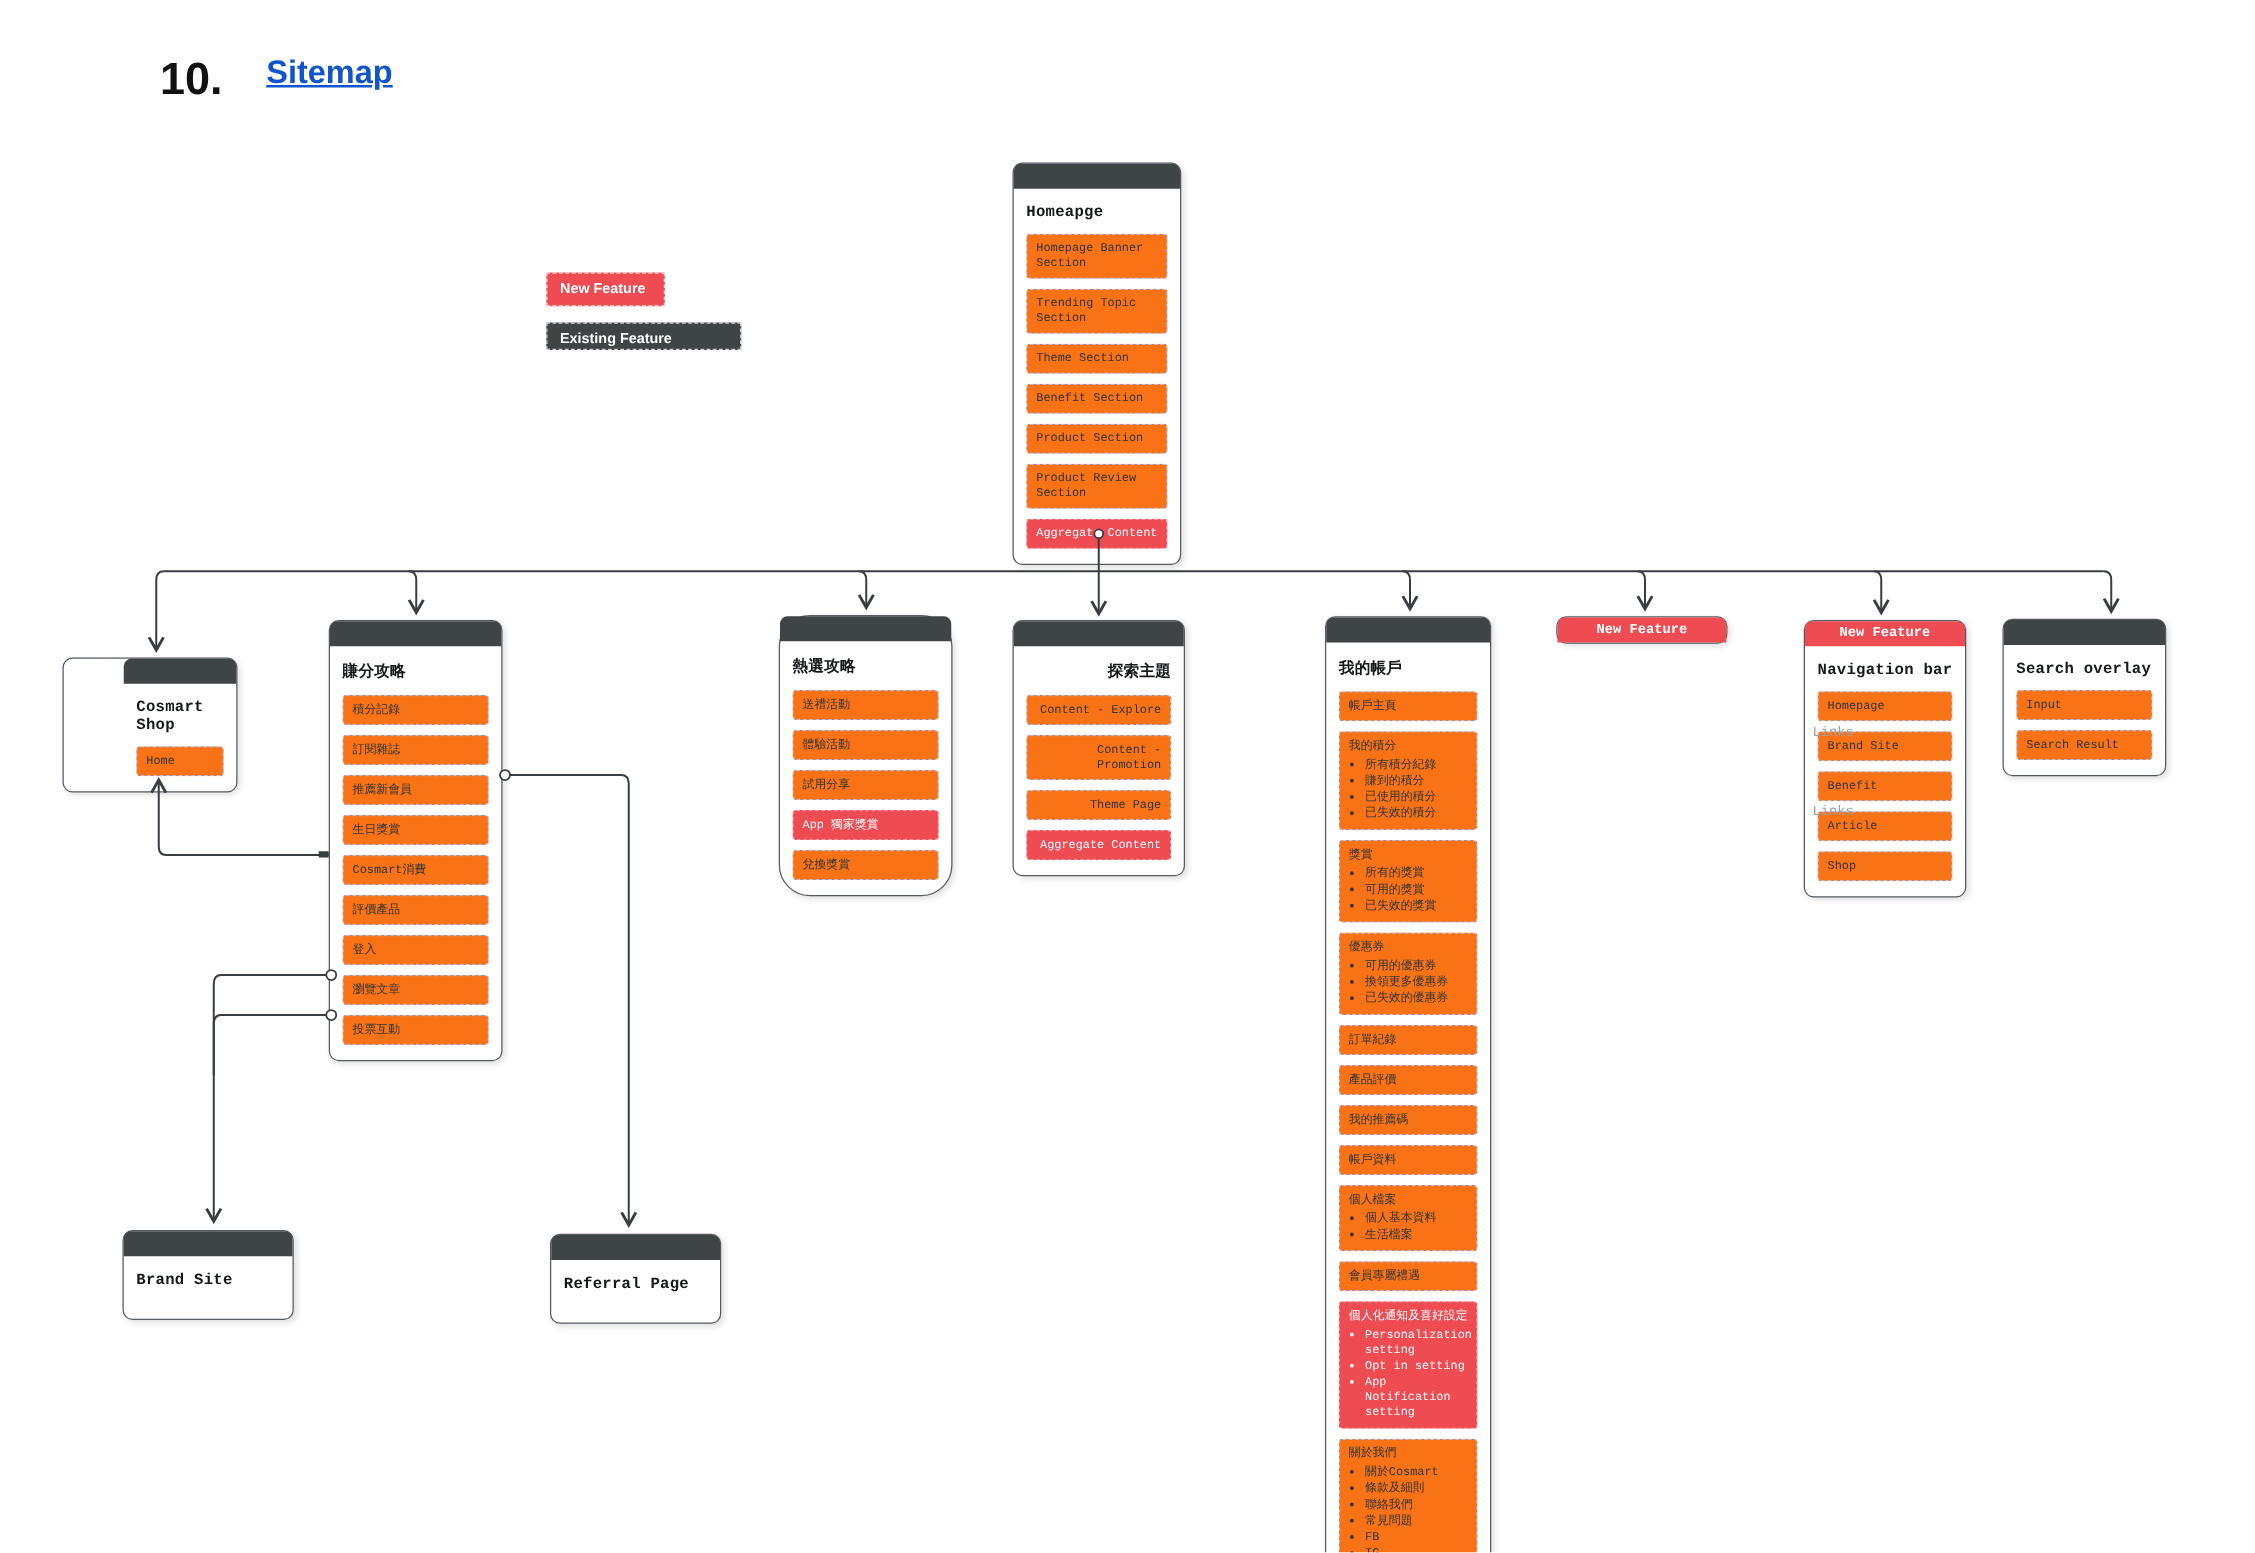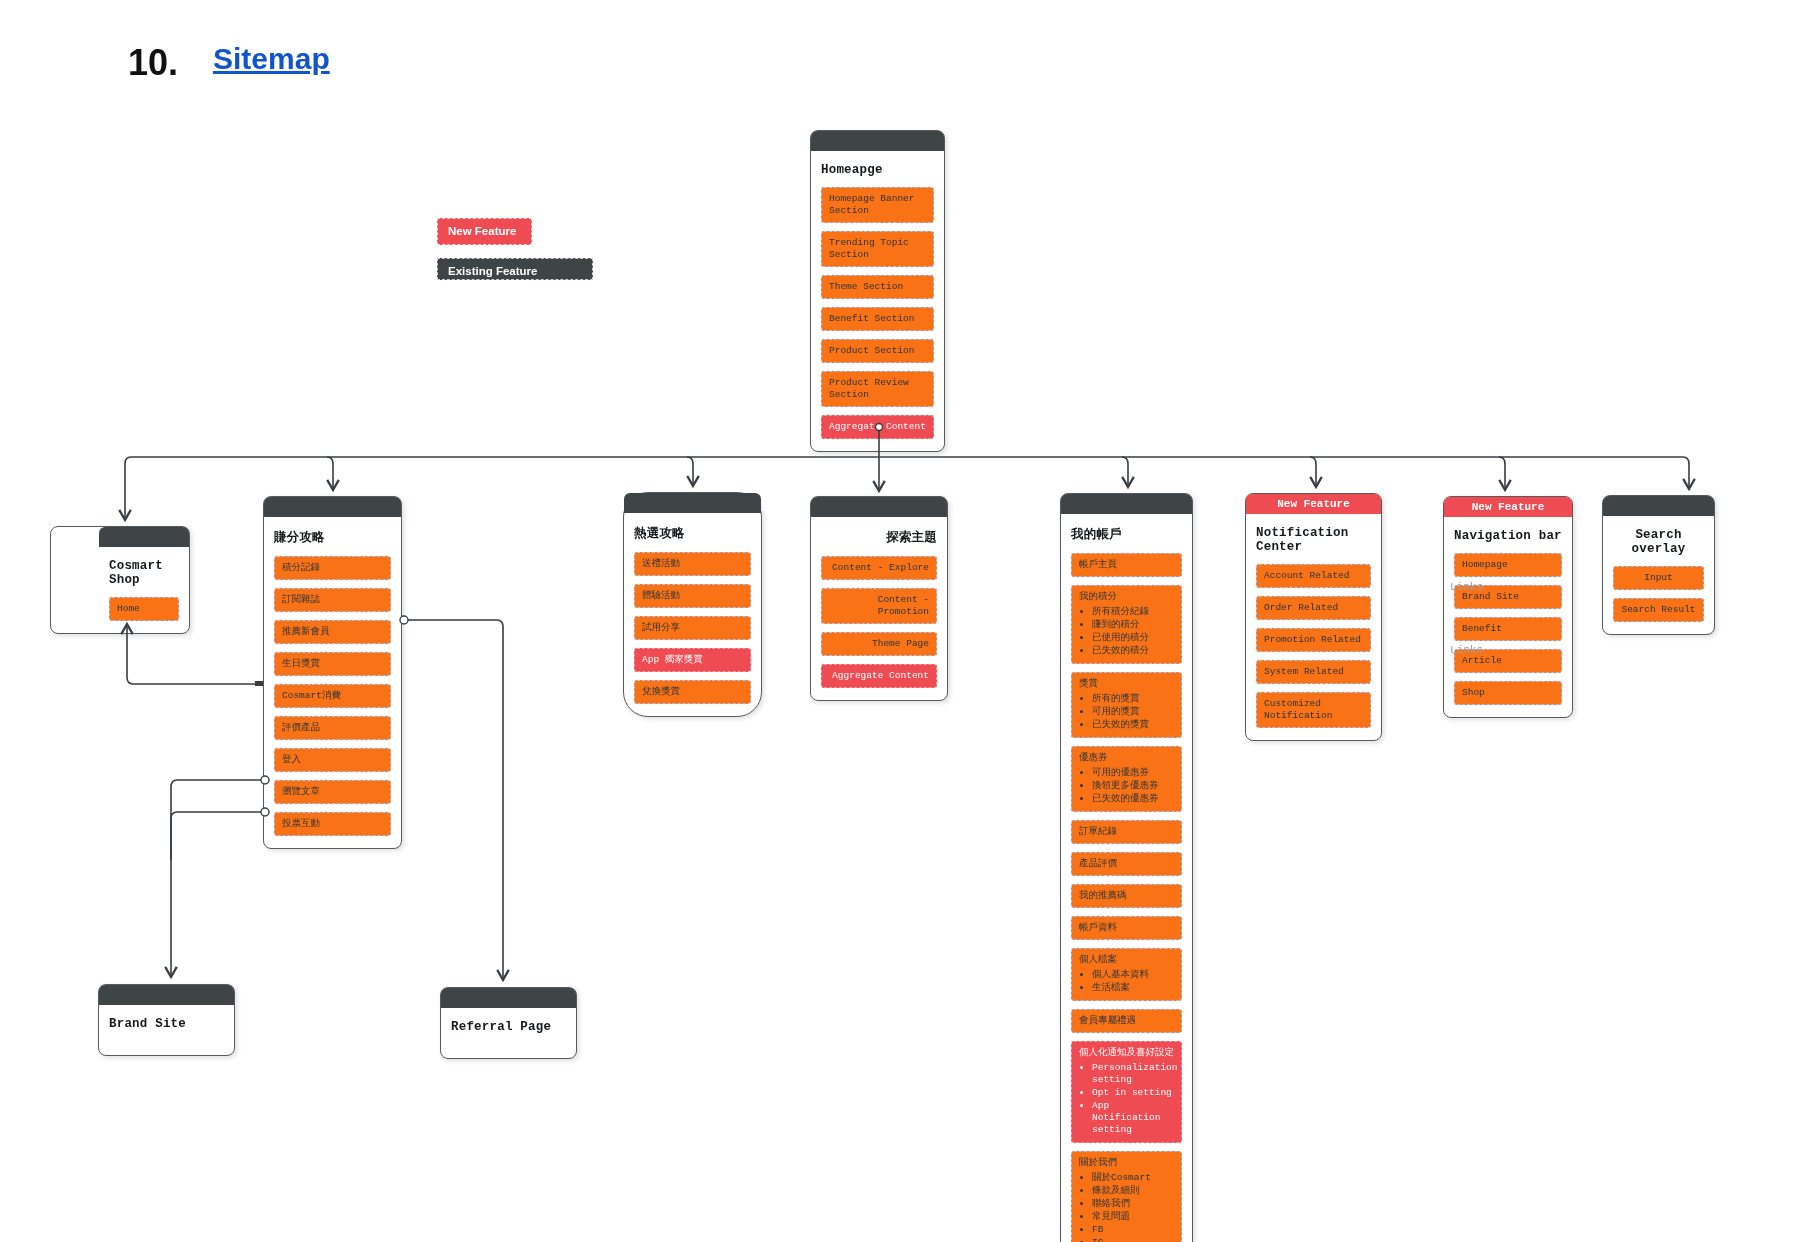--- a/index.html
+++ b/index.html
@@ -1,21 +1,21 @@
 <!DOCTYPE html>
 <html><head>
 <meta charset="utf-8">
 <style>
   html,body{margin:0;padding:0;background:#ffffff;}
   #canvas{position:relative;width:1804px;height:1242px;background:#fff;overflow:hidden;
           font-family:"Liberation Sans","DejaVu Sans",sans-serif;}
 
   
   .page-title{position:absolute;top:42px;left:128px;font-size:36px;font-weight:bold;color:#111;}
-  .page-title-link{position:absolute;top:42px;left:213px;font-size:30px;font-weight:bold;
+  .page-title-link{position:absolute;top:42px;left:213px;font-size:26px;font-weight:bold;
                    color:#1155cc;text-decoration:underline;cursor:pointer;}
 
   
   .legend-chip{position:absolute;color:#fff;font-weight:bold;font-size:11.5px;
                padding:6px 10px;border:1px dashed rgba(255,255,255,.75);box-sizing:border-box;}
   #legend-new{left:437px;top:218px;width:95px;height:27px;background:#ee4b52;}
   #legend-existing{left:437px;top:258px;width:156px;height:22px;background:#3f4447;}
 
   
   #wires{position:absolute;left:0;top:0;width:1804px;height:1242px;z-index:3;pointer-events:none;}
@@ -39,21 +39,21 @@
 
   
   #box-homepage{left:810px;top:130px;width:135px;}
   #box-cosmart_shop{left:50px;top:526px;width:140px;padding-left:48px;}
   #box-earn_points{left:263px;top:496px;width:139px;}
   #box-hot_picks{left:623px;top:492px;width:139px;border-radius:25px;}
   #box-explore{left:810px;top:496px;width:138px;text-align:right;}
   #box-my_account{left:1060px;top:493px;width:133px;}
   #box-notification_center{left:1245px;top:493px;width:137px;}
   #box-navigation_bar{left:1443px;top:496px;width:130px;}
-  #box-search_overlay{left:1602px;top:495px;width:113px;text-align:center;}
+  #box-search_overlay{left:1602px;top:495px;width:131px;}
   #box-brand_site{left:98px;top:984px;width:137px;}
   #box-referral_page{left:440px;top:987px;width:137px;}
   #box-brand_site .box-body,#box-referral_page .box-body{padding-bottom:14px;}
 </style>
 </head>
 <body>
 
 <div id="canvas">
 
   <div class="page-title">10.</div>
@@ -190,28 +190,20 @@
             <li>條款及細則</li>
             <li>聯絡我們</li>
             <li>常見問題</li>
             <li>FB</li>
             <li>IG</li>
           </ul></div>
       </div>
     </div>
   <div class="box" id="box-notification_center">
       <div class="box-header red">New Feature</div>
-      <div class="box-body">
-        <div class="box-title">Notification Center</div>
-        <div class="chip"><span>Account Related</span></div>
-        <div class="chip"><span>Order Related</span></div>
-        <div class="chip"><span>Promotion Related</span></div>
-        <div class="chip"><span>System Related</span></div>
-        <div class="chip"><span>Customized Notification</span></div>
-      </div>
     </div>
   <div class="box" id="box-navigation_bar">
       <div class="box-header red">New Feature</div>
       <div class="box-body">
         <div class="box-title">Navigation bar</div>
         <span class="ghost" style="top: 64px;">Links</span>
         <span class="ghost" style="top: 127px;">Links</span>
         <div class="chip"><span>Homepage</span></div>
         <div class="chip"><span>Brand Site</span></div>
         <div class="chip"><span>Benefit</span></div>

